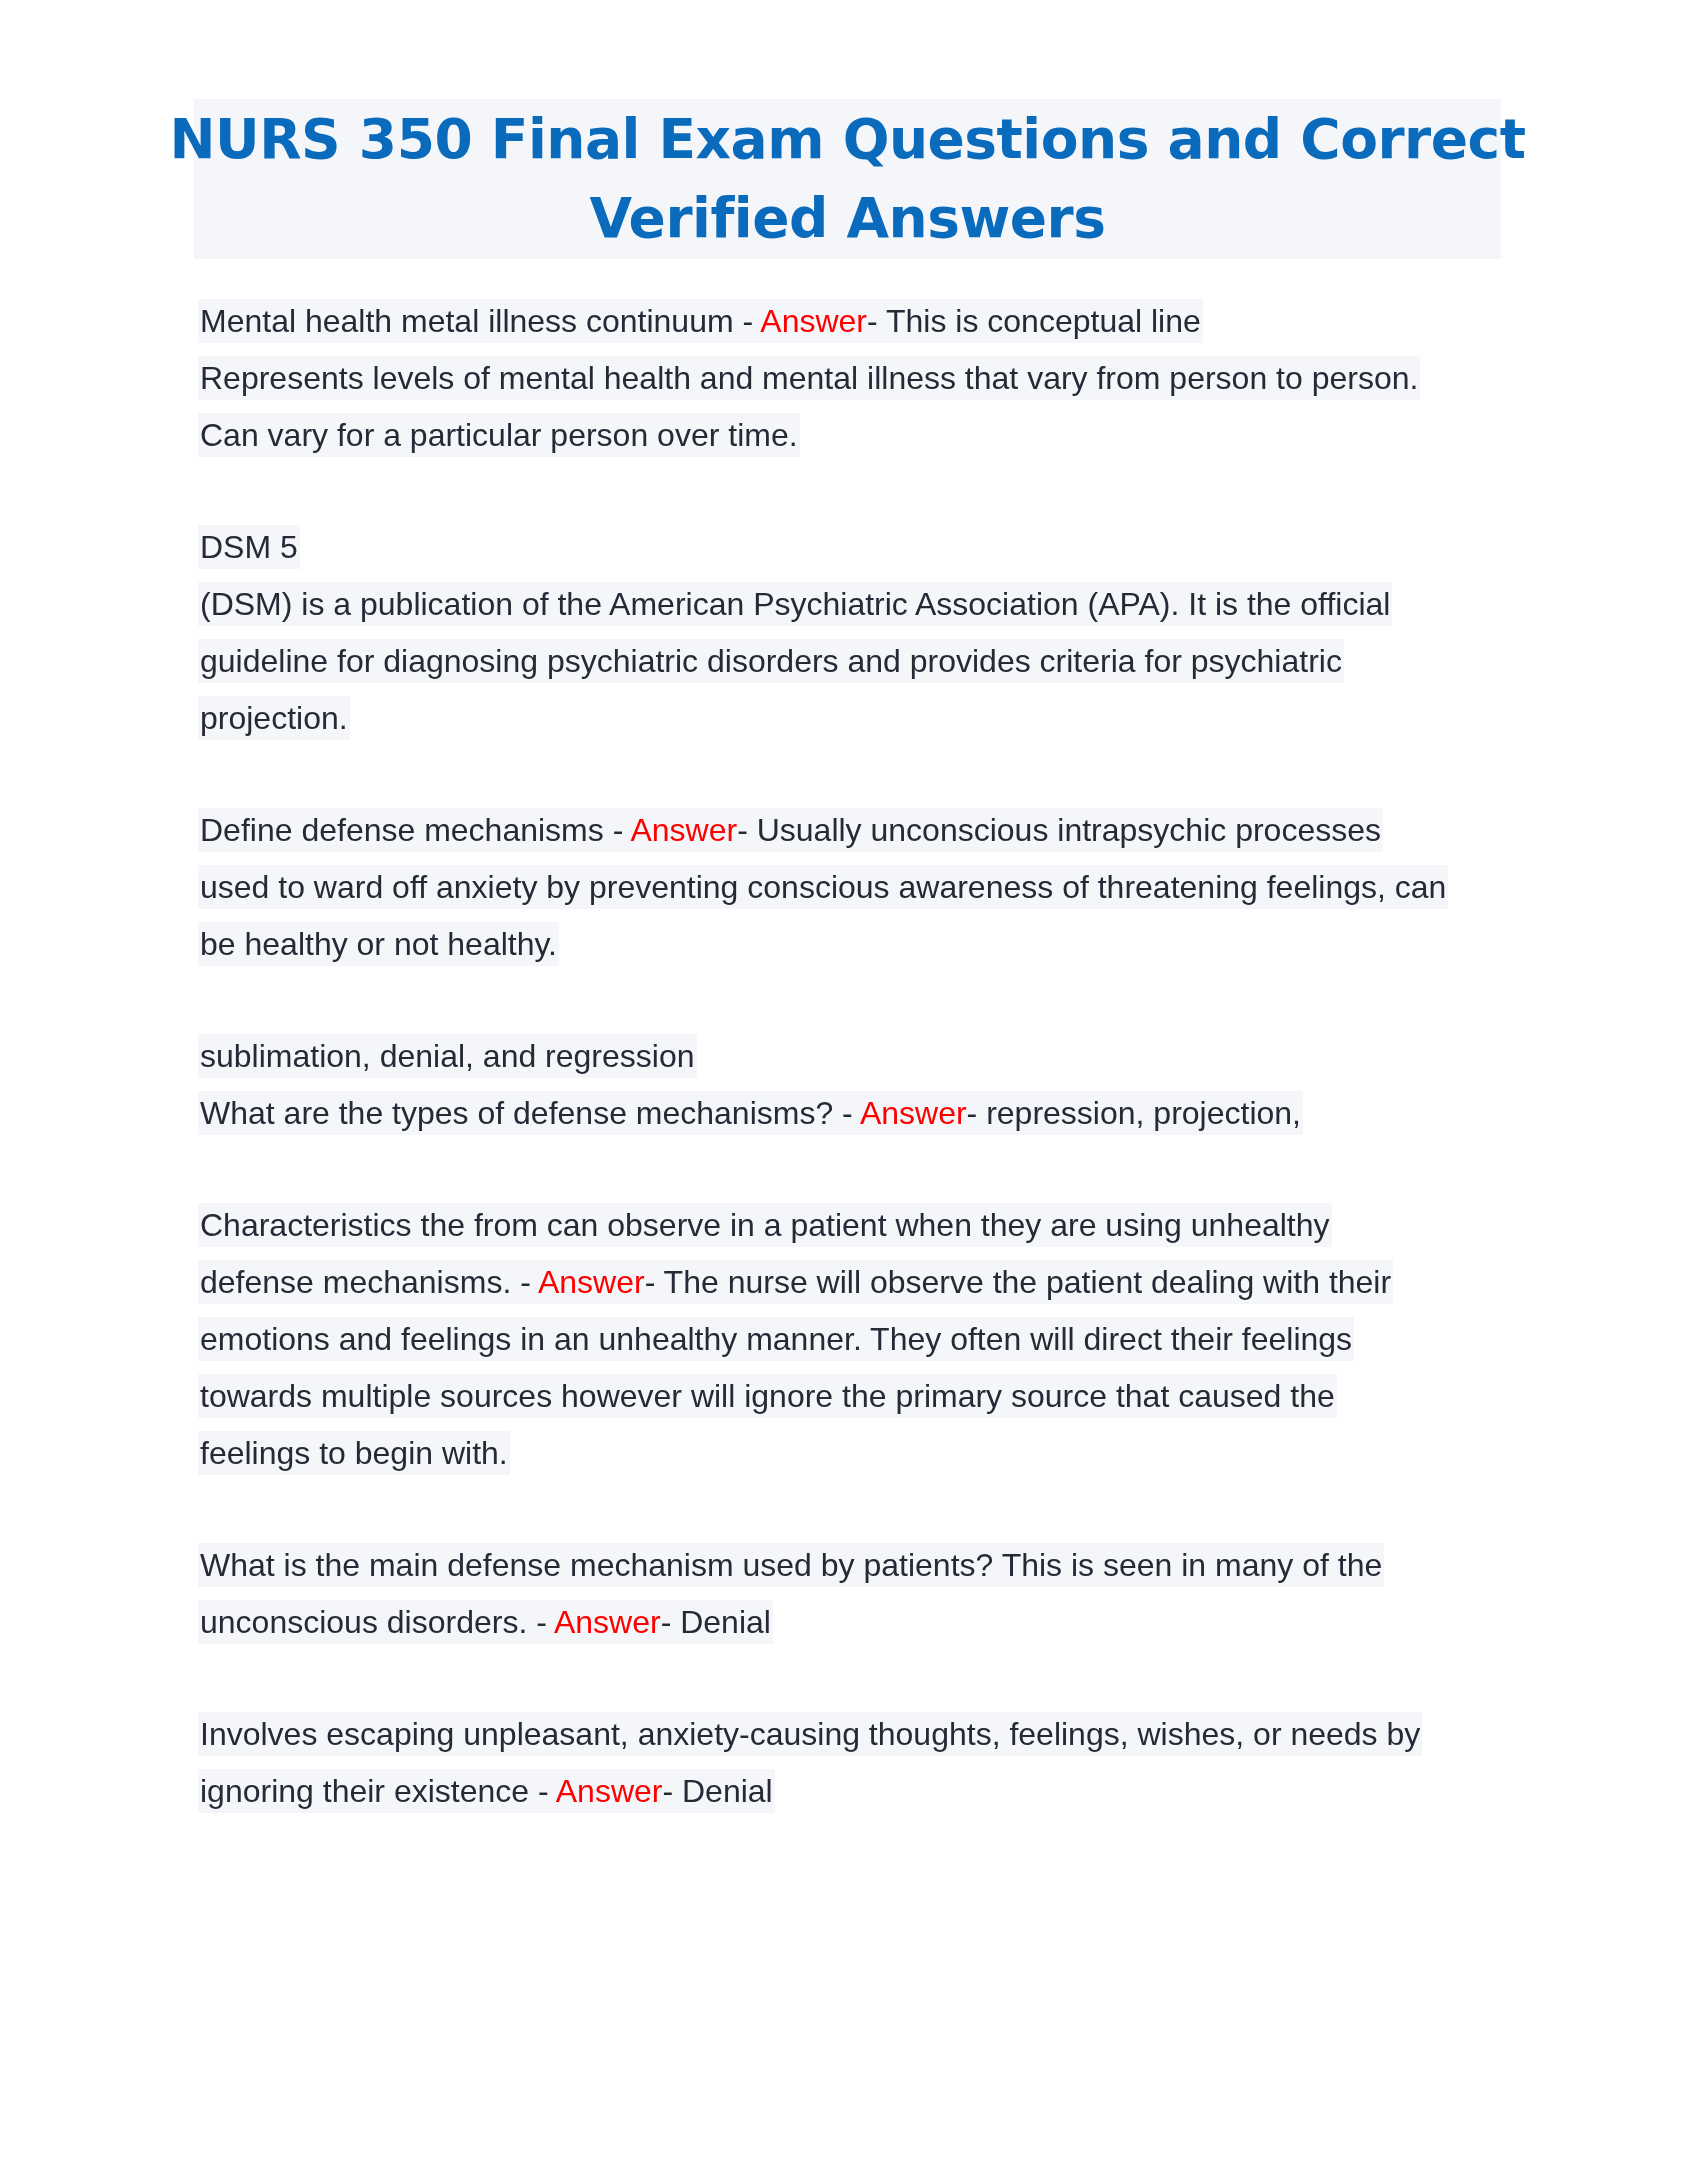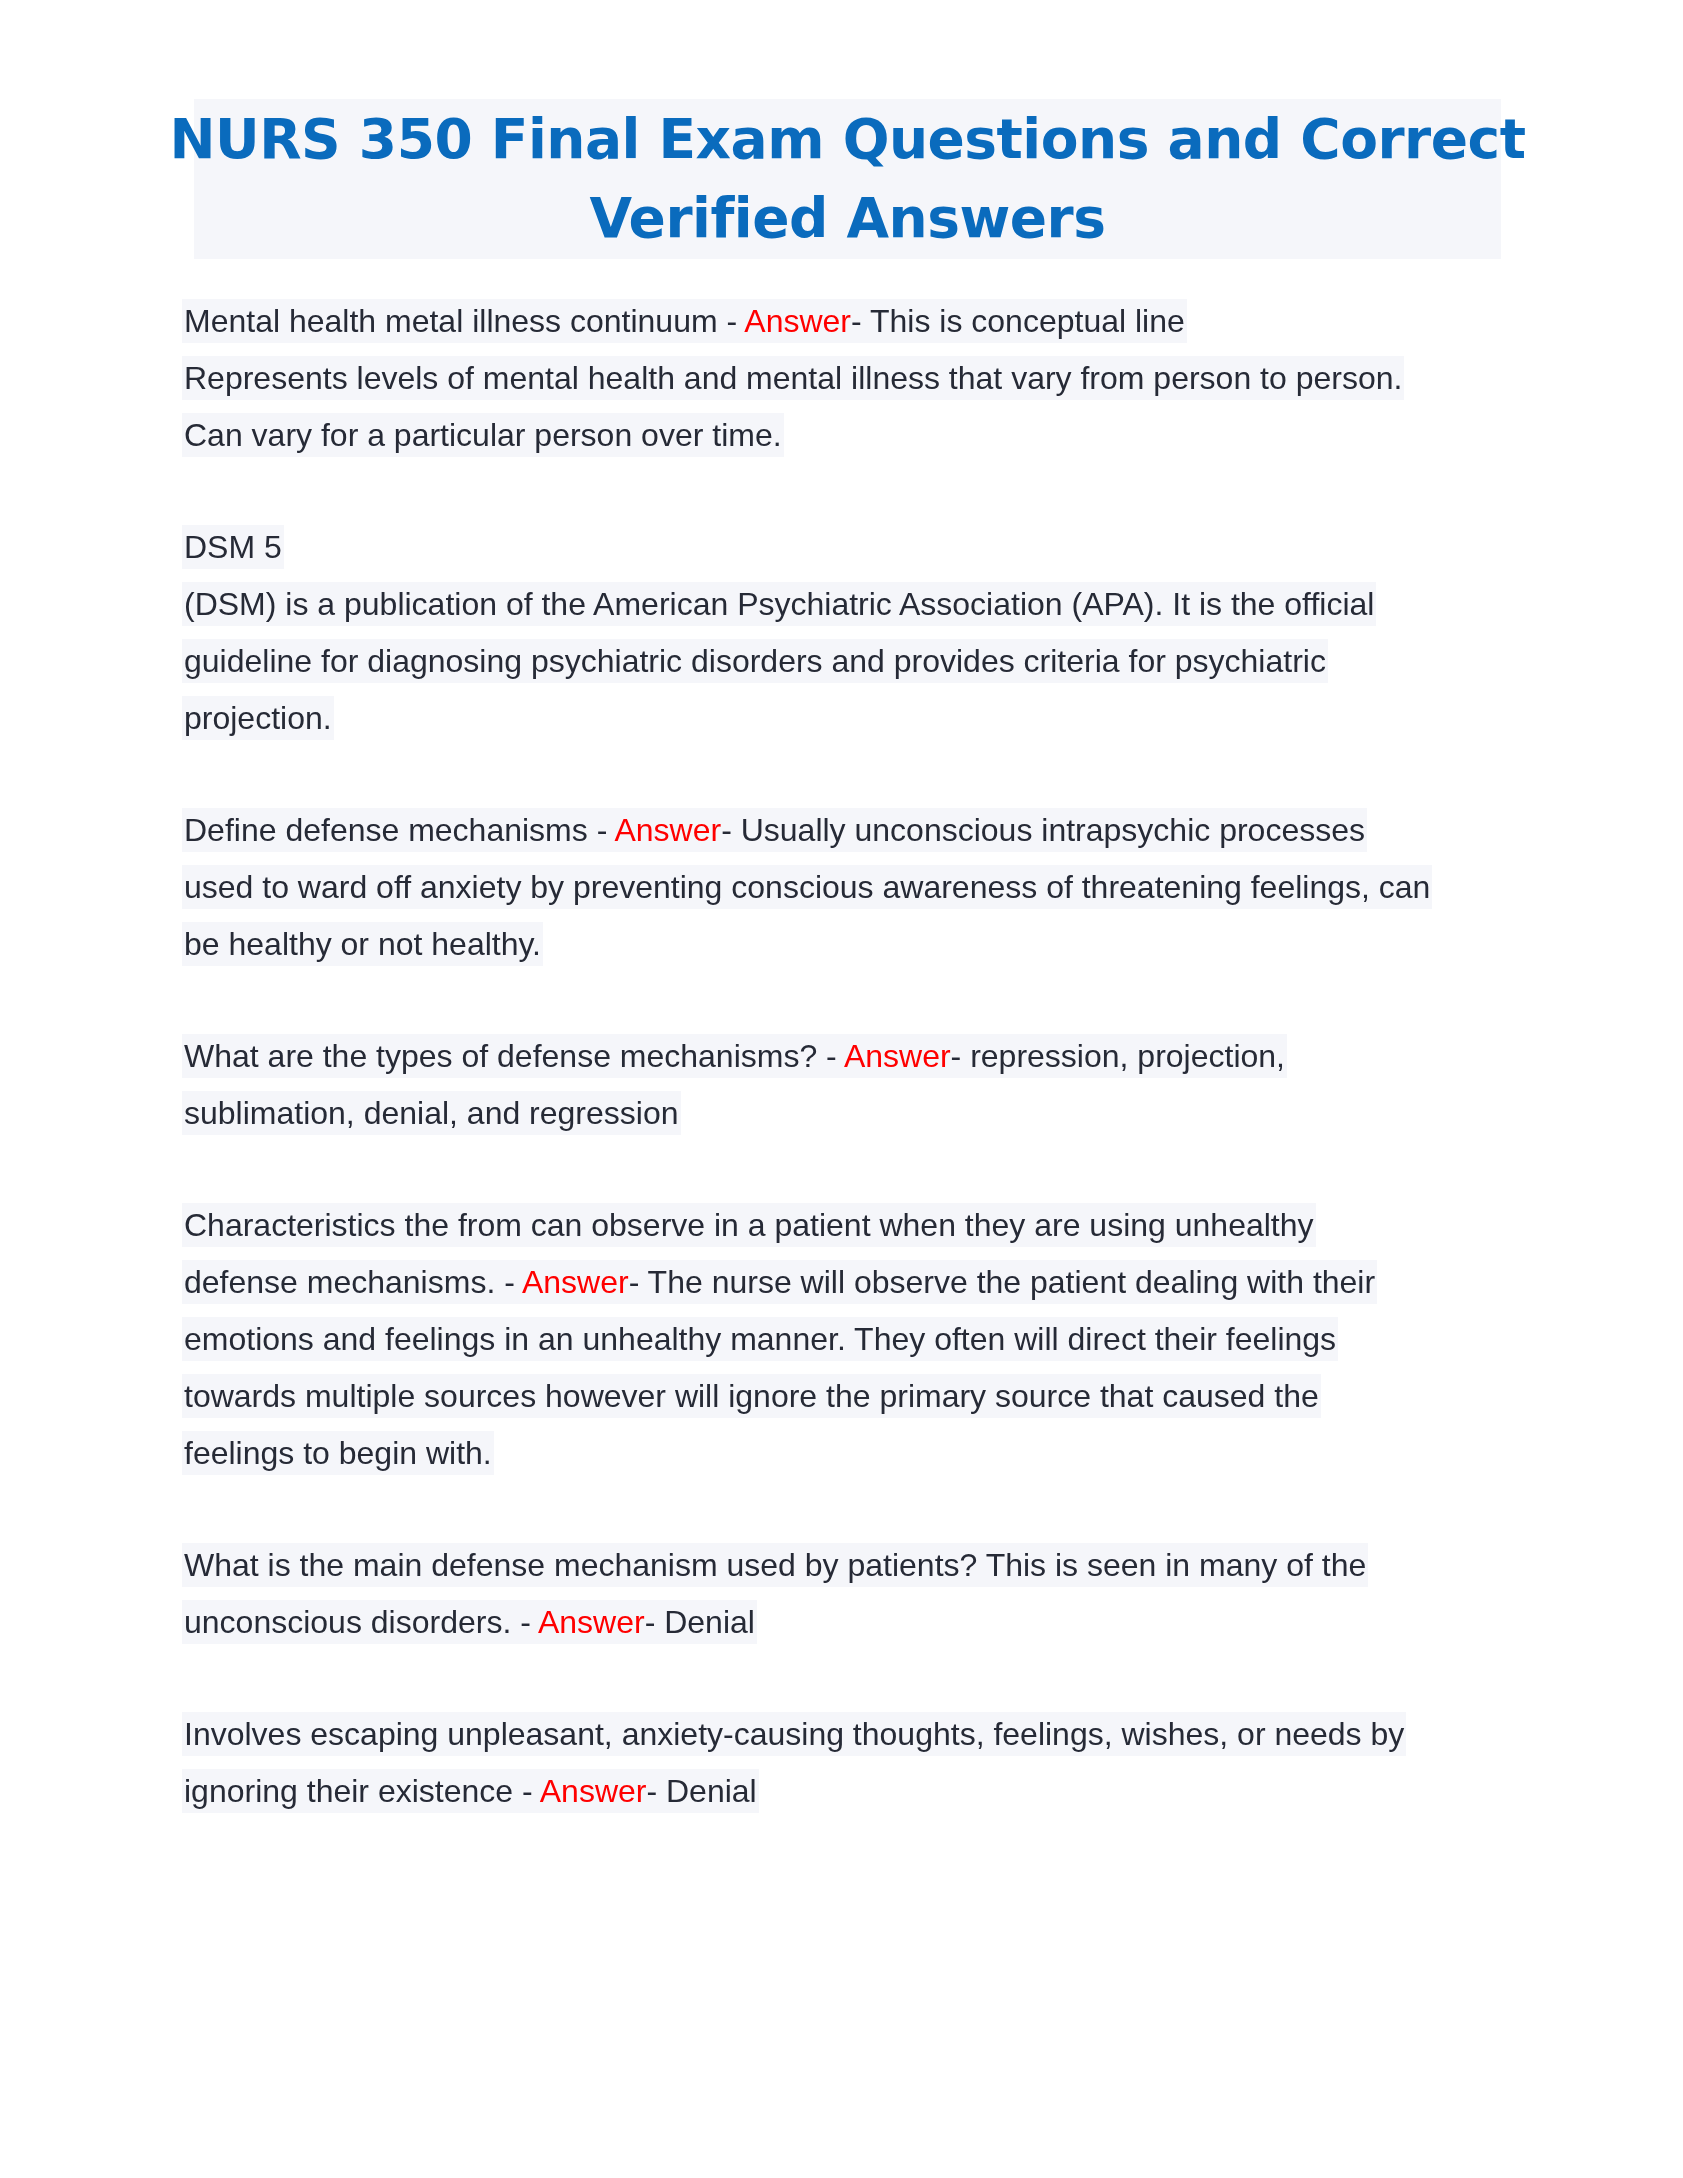--- a/index.html
+++ b/index.html
@@ -8,21 +8,21 @@
     position: absolute; left: 194px; top: 99px; width: 1307px; height: 160px;
     background: #f5f6fa;
     display: flex; flex-direction: column; align-items: center; justify-content: center;
   }
   .title-line {
     font-family: "DejaVu Sans", sans-serif; font-weight: bold;
     color: #0a6bbd; font-size: 55px; line-height: 79px; letter-spacing: -0.5px;
     white-space: nowrap;
   }
   .content {
-    position: absolute; left: 182px; top: 293px; width: 1307px;
+    position: absolute; left: 198px; top: 293px; width: 1307px;
     font-family: "Liberation Sans", sans-serif; font-size: 32px; color: #262a36;
   }
   .line { height: 57px; line-height: 57px; white-space: nowrap; }
   .line span.hl { background: #f5f6fa; padding: 4px 2px 4px 2px; }
   .gap { height: 55px; }
   .ans { color: #ff0000; }
 </style>
 </head>
 <body>
 
@@ -45,22 +45,22 @@
       <div class="line"><span class="hl"><span>projection.</span></span></div>
     </div>
     <div class="gap"></div>
     <div>
       <div class="line"><span class="hl"><span>Define defense mechanisms - </span><span class="ans">Answer</span><span>- Usually unconscious intrapsychic processes</span></span></div>
       <div class="line"><span class="hl"><span>used to ward off anxiety by preventing conscious awareness of threatening feelings, can</span></span></div>
       <div class="line"><span class="hl"><span>be healthy or not healthy.</span></span></div>
     </div>
     <div class="gap"></div>
     <div>
+      <div class="line"><span class="hl"><span>sublimation, denial, and regression</span></span></div>
       <div class="line"><span class="hl"><span>What are the types of defense mechanisms? - </span><span class="ans">Answer</span><span>- repression, projection,</span></span></div>
-      <div class="line"><span class="hl"><span>sublimation, denial, and regression</span></span></div>
     </div>
     <div class="gap"></div>
     <div>
       <div class="line"><span class="hl"><span>Characteristics the from can observe in a patient when they are using unhealthy</span></span></div>
       <div class="line"><span class="hl"><span>defense mechanisms. - </span><span class="ans">Answer</span><span>- The nurse will observe the patient dealing with their</span></span></div>
       <div class="line"><span class="hl"><span>emotions and feelings in an unhealthy manner. They often will direct their feelings</span></span></div>
       <div class="line"><span class="hl"><span>towards multiple sources however will ignore the primary source that caused the</span></span></div>
       <div class="line"><span class="hl"><span>feelings to begin with.</span></span></div>
     </div>
     <div class="gap"></div>

